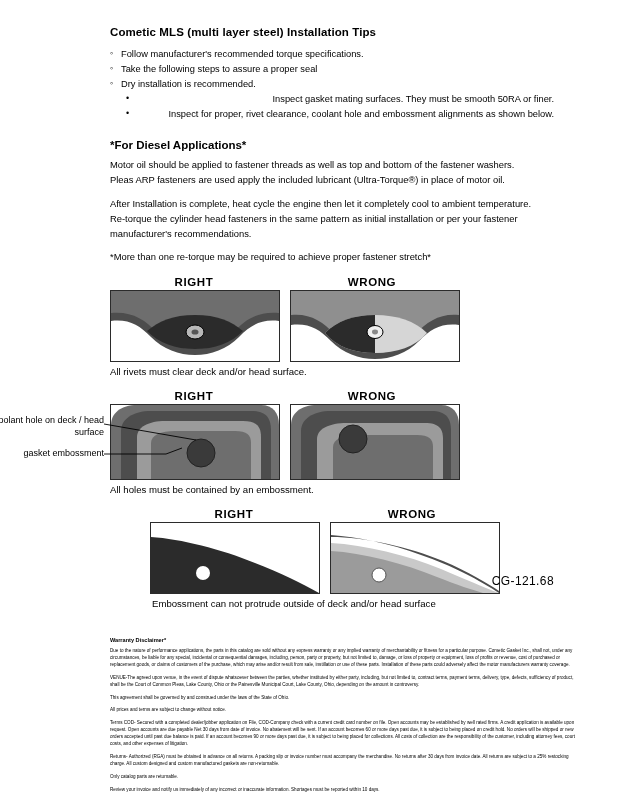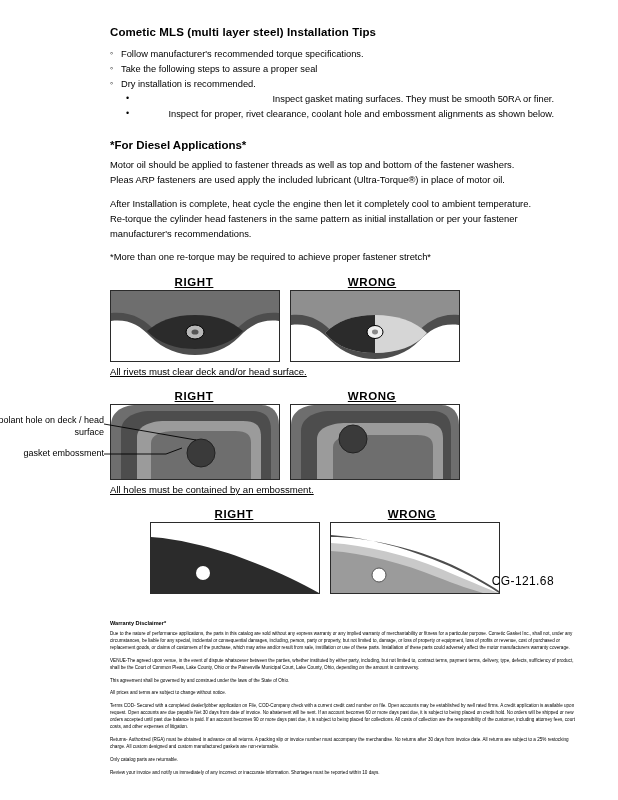--- a/index.html
+++ b/index.html
@@ -80,21 +80,20 @@
     margin: 0 0 0 66px;
   }
 
   
   .figures {
     margin-top: 14px;
     margin-left: 66px;
   }
   .fig-block {
     margin-bottom: 4px;
-    text-decoration: underline;
   }
   .fig-labels {
     display: flex;
     gap: 10px;
   }
   .fig-labels .lab {
     width: 168px;
     text-align: center;
     font-size: 11.5px;
     font-weight: bold;
@@ -263,20 +262,21 @@
         <div class="panel">
           <svg width="168" height="70" viewBox="0 0 168 70" xmlns="http://www.w3.org/2000/svg">
             <rect x="0" y="0" width="168" height="70" fill="#ffffff"></rect>
             <path d="M0,70 V20 C34,22 76,32 110,46 C134,56 152,64 168,70 Z" fill="#c9c9c9"></path>
             <path d="M0,70 V28 C32,30 72,40 106,54 C126,62 142,67 152,70 Z" fill="#9b9b9b"></path>
             <path d="M0,14 C34,14 78,24 112,38 C138,49 156,60 168,68 L168,70 C150,58 120,42 90,32 C58,20 26,14 0,12 Z" fill="#4d4d4d"></path>
             <circle cx="48" cy="52" r="7" fill="#ffffff" stroke="#555" stroke-width="1"></circle>
           </svg>
         </div>
       </div>
+      <div class="cap2">Embossment can not protrude outside of deck and/or head surface</div>
     </div>
 
   </div>
 
   <div class="warranty">
     <h3>Warranty Disclaimer*</h3>
     <p>Due to the nature of performance applications, the parts in this catalog are sold without any express warranty or any implied warranty of merchantability or fitness for a particular purpose.  Cometic Gasket Inc., shall not, under any circumstances, be liable for any special, incidental or consequential damages, including, person, party or property, but not limited to, damage, or loss of property or equipment, loss of profits or revenue, cost of purchased or replacement goods, or claims of customers of the purchase, which may arise and/or result from sale, instillation or use of these parts.  Installation of these parts could adversely affect the motor manufacturers warranty coverage.</p>
     <p>VENUE-The agreed upon venue, in the event of dispute whatsoever between the parties, whether instituted by either party, including, but not limited to, contract terms, payment terms, delivery, type, defects, sufficiency of product, shall be the Court of Common Pleas, Lake County, Ohio or the Painesville Municipal Court, Lake County, Ohio, depending on the amount in controversy.</p>
     <p>This agreement shall be governed by and construed under the laws of the State of Ohio.</p>
     <p>All prices and terms are subject to change without notice.</p>

